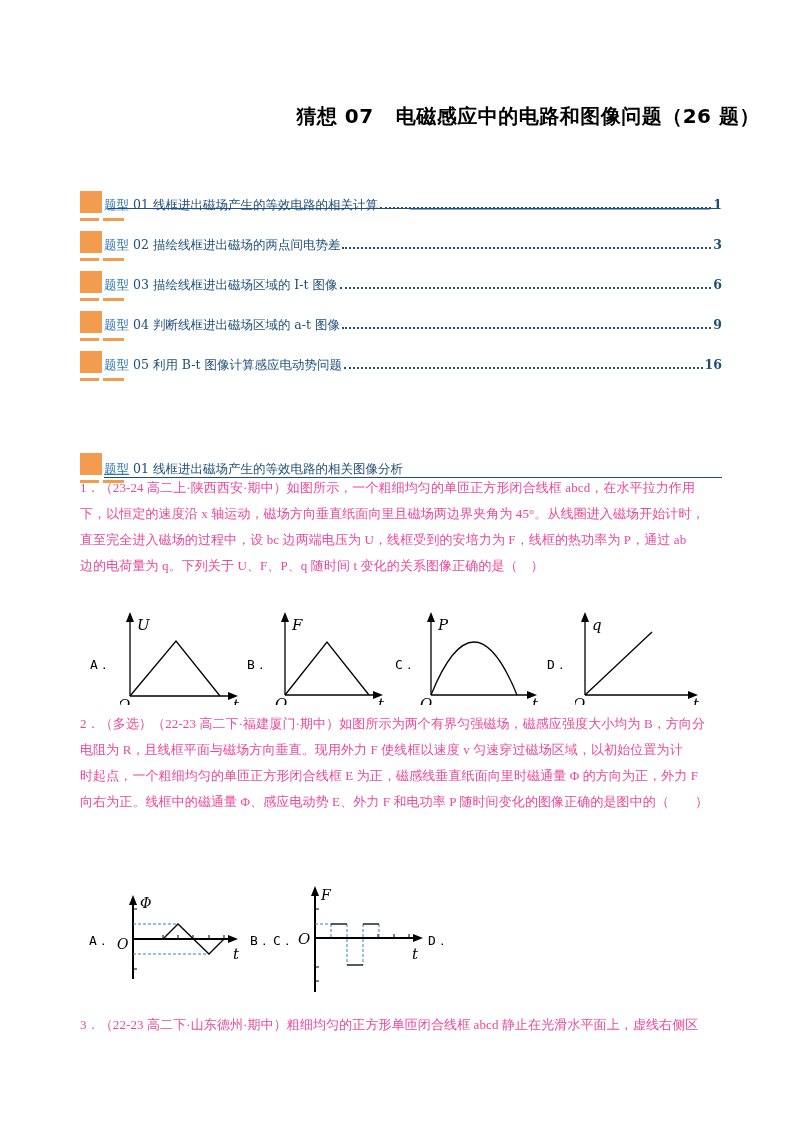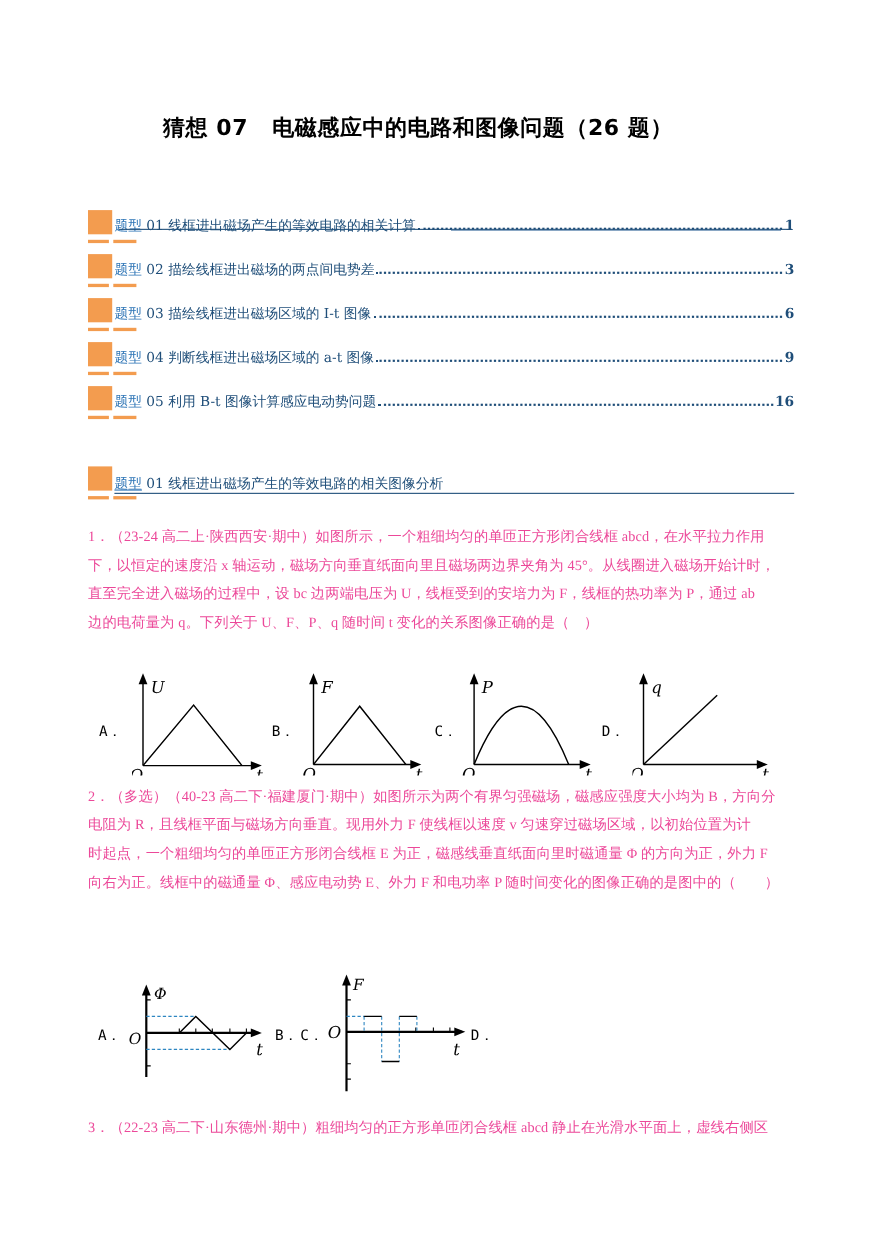--- a/index.html
+++ b/index.html
@@ -1,35 +1,35 @@
 <!DOCTYPE html>
 <html><head>
 <meta charset="utf-8">
 <style>
   html, body { margin:0; padding:0; background:#ffffff; }
   body { width:794px; height:1123px; position:relative; overflow:hidden;
          font-family:"DejaVu Serif", "Liberation Serif", serif; color:#000; }
-  .title { position:absolute; top:103px; left:0; width:760px; text-align:center;
+  .title { position:absolute; top:103px; left:0; width:760px; text-align:right;
            font-family:"DejaVu Sans", sans-serif; font-weight:bold; font-size:20px; letter-spacing:0.5px; }
   .title .num { margin-right:22px; }
 
   .toc-item { position:absolute; left:80px; width:642px; height:30px; }
   .toc-item .blk { position:absolute; left:0; top:0; width:22px; height:22px; background:#f39c4f; }
   .toc-item .bar1 { position:absolute; left:0; top:27px; width:19px; height:3px; background:#f39c4f; }
   .toc-item .bar2 { position:absolute; left:23px; top:27px; width:21px; height:3px; background:#f39c4f; }
   .toc-item .txt { position:absolute; left:24px; top:6px; right:0; display:flex; align-items:baseline;
                    font-size:12.5px; color:#1f4e79; font-family:"DejaVu Serif", serif; white-space:nowrap; }
   .toc-item .type { color:#2e75b6; margin-right:4px; }
   .toc-item .lbl { font-weight:normal; }
   .toc-item .dots { flex:1; border-bottom:2px dotted #1f4e79; margin:0 2px 3px 2px; height:0; }
   .toc-item .pg { font-weight:bold; }
   .strike { position:absolute; left:28px; top:17px; width:612px; height:1px; background:#1f4e79; }
   .strike2 { position:absolute; left:330px; top:18px; width:300px; height:1px; background:#8aa7c4; }
 
-  .sec-head { position:absolute; left:80px; top:424px; width:642px; height:30px; }
+  .sec-head { position:absolute; left:80px; top:453px; width:642px; height:30px; }
   .sec-head .blk { position:absolute; left:0; top:0; width:22px; height:22px; background:#f39c4f; }
   .sec-head .bar1 { position:absolute; left:0; top:27px; width:19px; height:3px; background:#f39c4f; }
   .sec-head .bar2 { position:absolute; left:23px; top:27px; width:21px; height:3px; background:#f39c4f; }
   .sec-head .txt { position:absolute; left:24px; top:8px; font-size:12.5px; color:#1f4e79; white-space:nowrap; }
   .sec-head .type { color:#2e75b6; text-decoration:underline; margin-right:4px; }
   .sec-head .line { position:absolute; left:24px; right:0; top:24px; height:1px; background:#1f4e79; }
 
   .para { position:absolute; left:80px; width:640px; font-size:13px; line-height:26px; color:#ec4899;
           font-family:Liberation Serif, serif; }
   .para p { margin:0; white-space:nowrap; letter-spacing:0.1px; }
@@ -161,21 +161,21 @@
   <polygon points="6,12 10,2 14,12" fill="#000"></polygon>
   <line x1="10" y1="85" x2="120" y2="85" stroke="#000" stroke-width="1.3"></line>
   <polygon points="113,81 123,85 113,89" fill="#000"></polygon>
   <line x1="10" y1="85" x2="77" y2="22" stroke="#000" stroke-width="1.3"></line>
   <text x="17" y="20" font-size="15">q</text>
   <text x="-2" y="99" font-size="15">O</text>
   <text x="118" y="99" font-size="15">t</text>
 </svg>
 
 <div class="para" style="top:711px;">
-  <p>2．（多选）（40-23 高二下·福建厦门·期中）如图所示为两个有界匀强磁场，磁感应强度大小均为 B，方向分</p>
+  <p>2．（多选）（22-23 高二下·福建厦门·期中）如图所示为两个有界匀强磁场，磁感应强度大小均为 B，方向分</p>
   <p>电阻为 R，且线框平面与磁场方向垂直。现用外力 F 使线框以速度 v 匀速穿过磁场区域，以初始位置为计</p>
   <p>时起点，一个粗细均匀的单匝正方形闭合线框 E 为正，磁感线垂直纸面向里时磁通量 Φ 的方向为正，外力 F</p>
   <p>向右为正。线框中的磁通量 Φ、感应电动势 E、外力 F 和电功率 P 随时间变化的图像正确的是图中的（　　）</p>
 </div>
 
 <span class="opt-lbl" style="left:89px; top:932px;">A．</span>
 <svg style="position:absolute; left:115px; top:893px;" width="130" height="90">
   <line x1="18" y1="86" x2="18" y2="6" stroke="#000" stroke-width="2"></line>
   <polygon points="14,12 18,2 22,12" fill="#000"></polygon>
   <line x1="18" y1="46" x2="120" y2="46" stroke="#000" stroke-width="2"></line>

